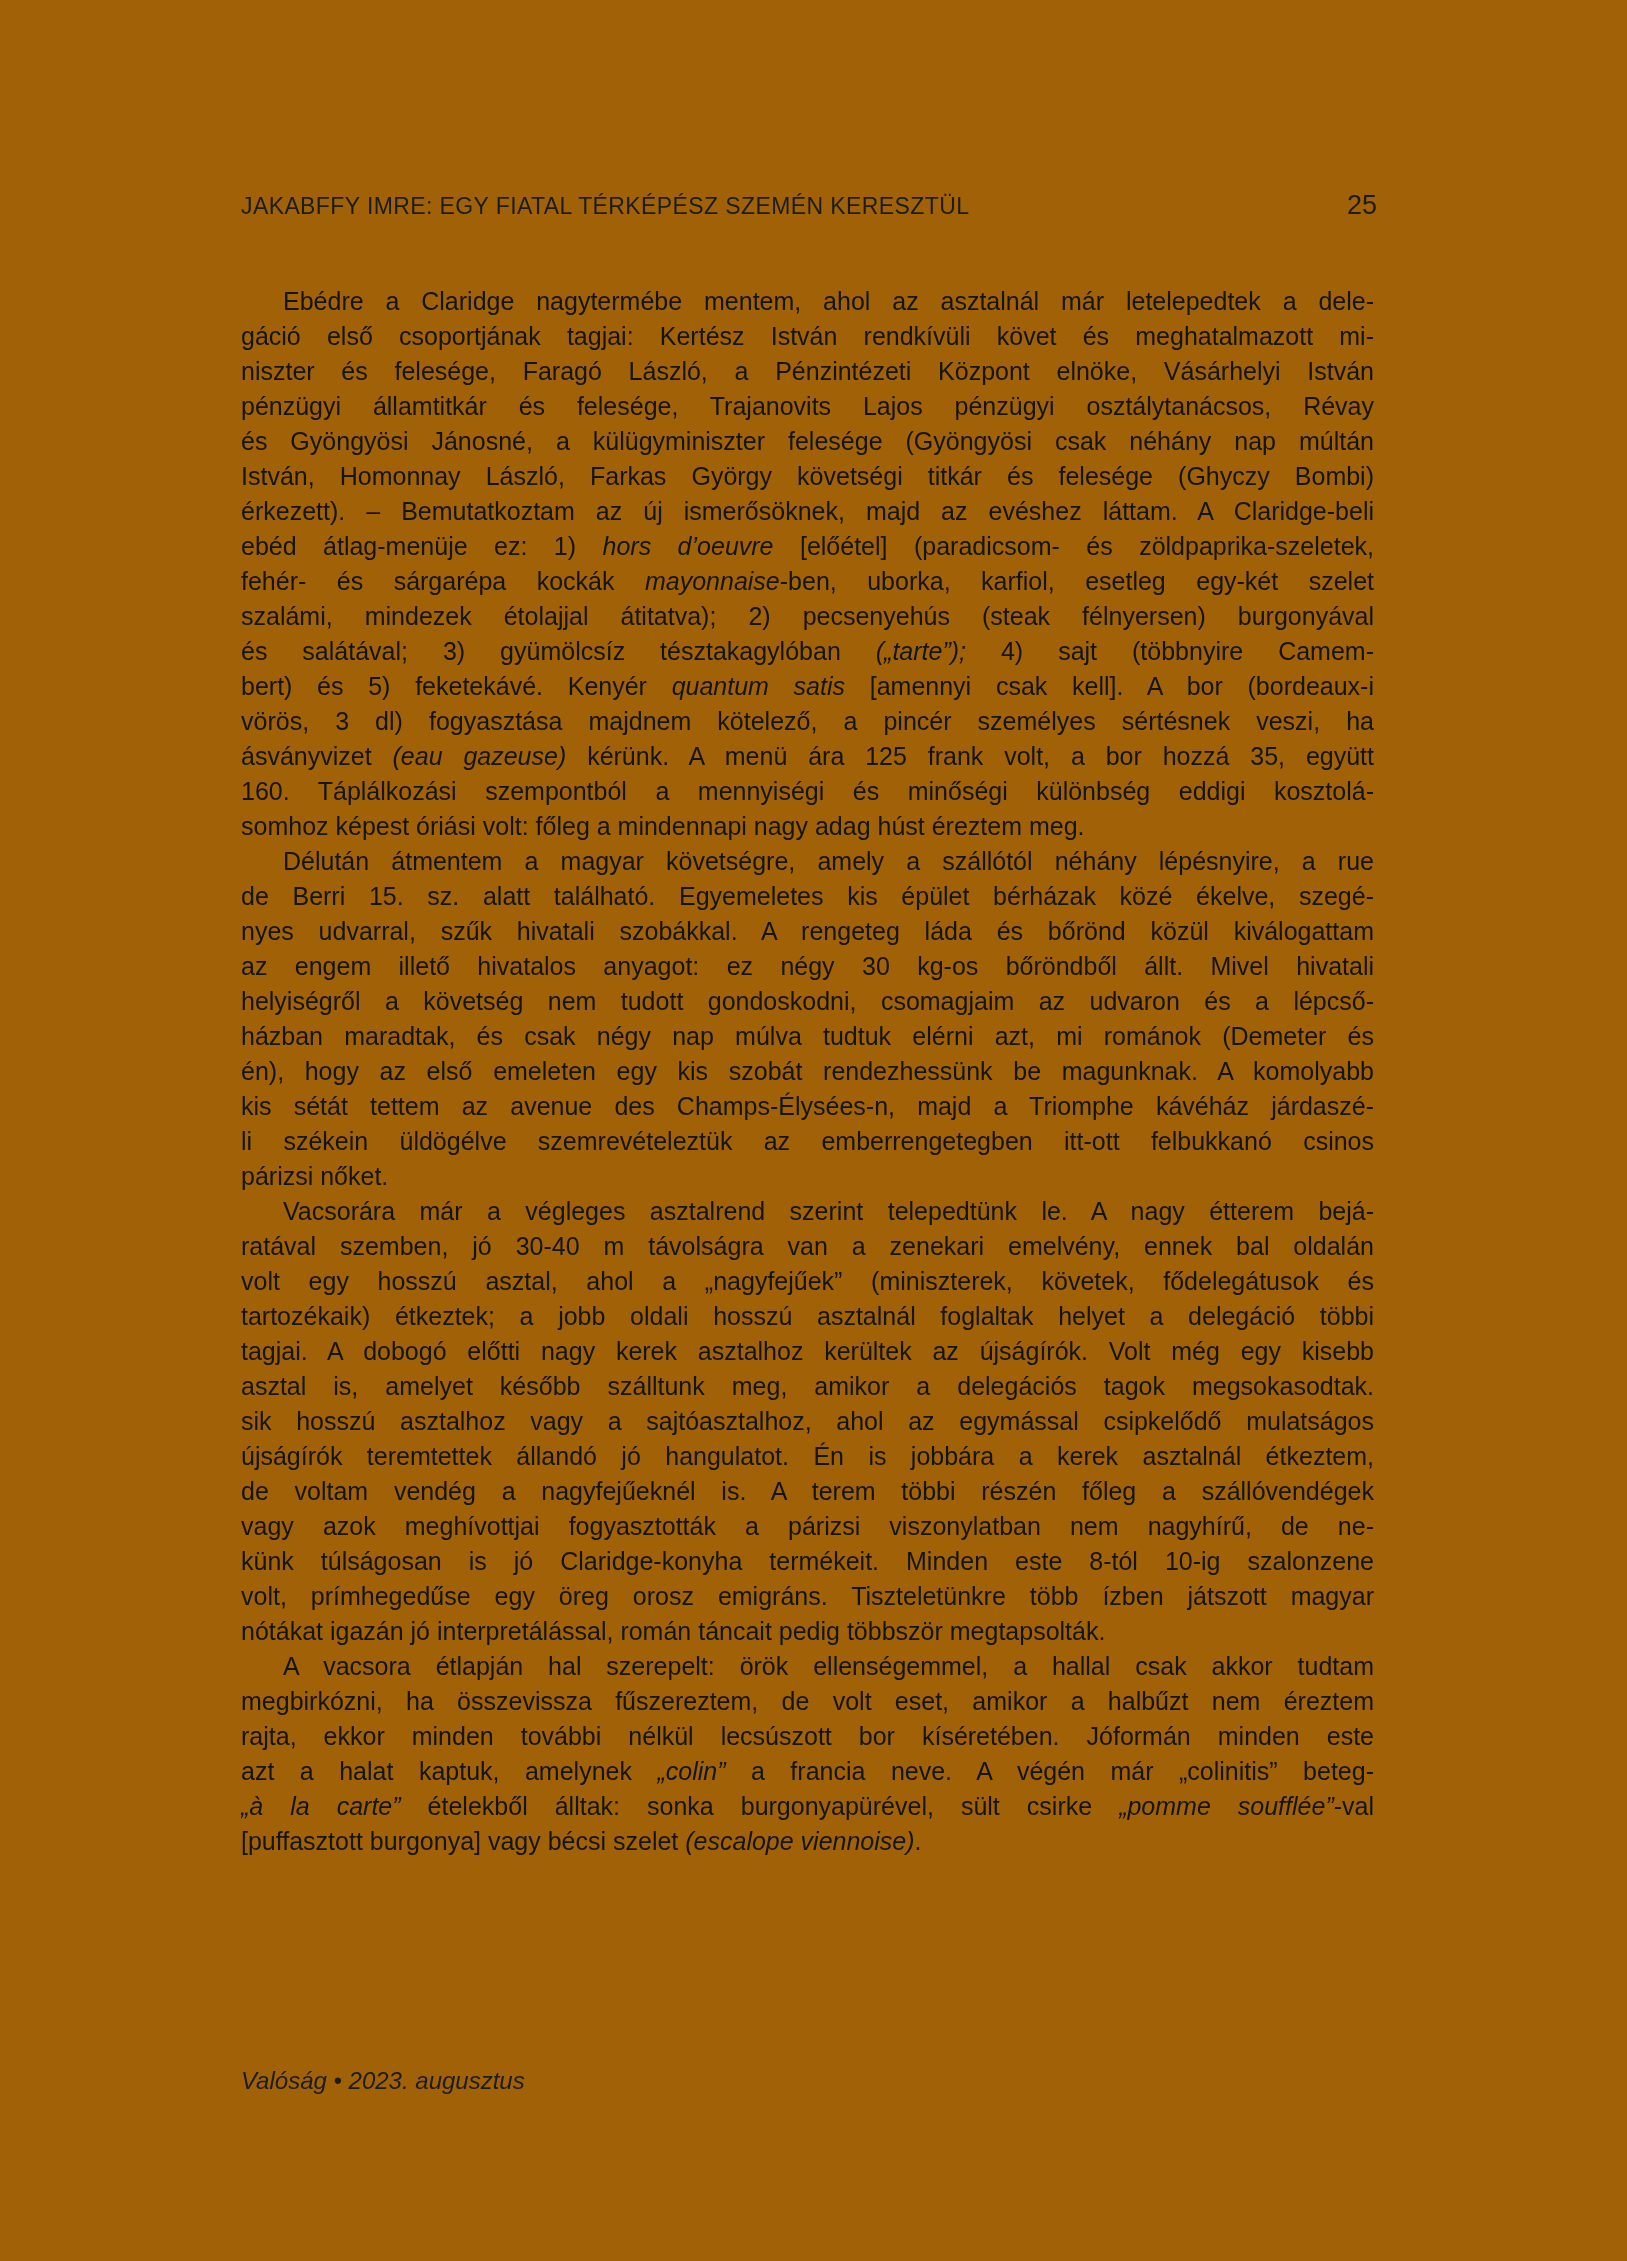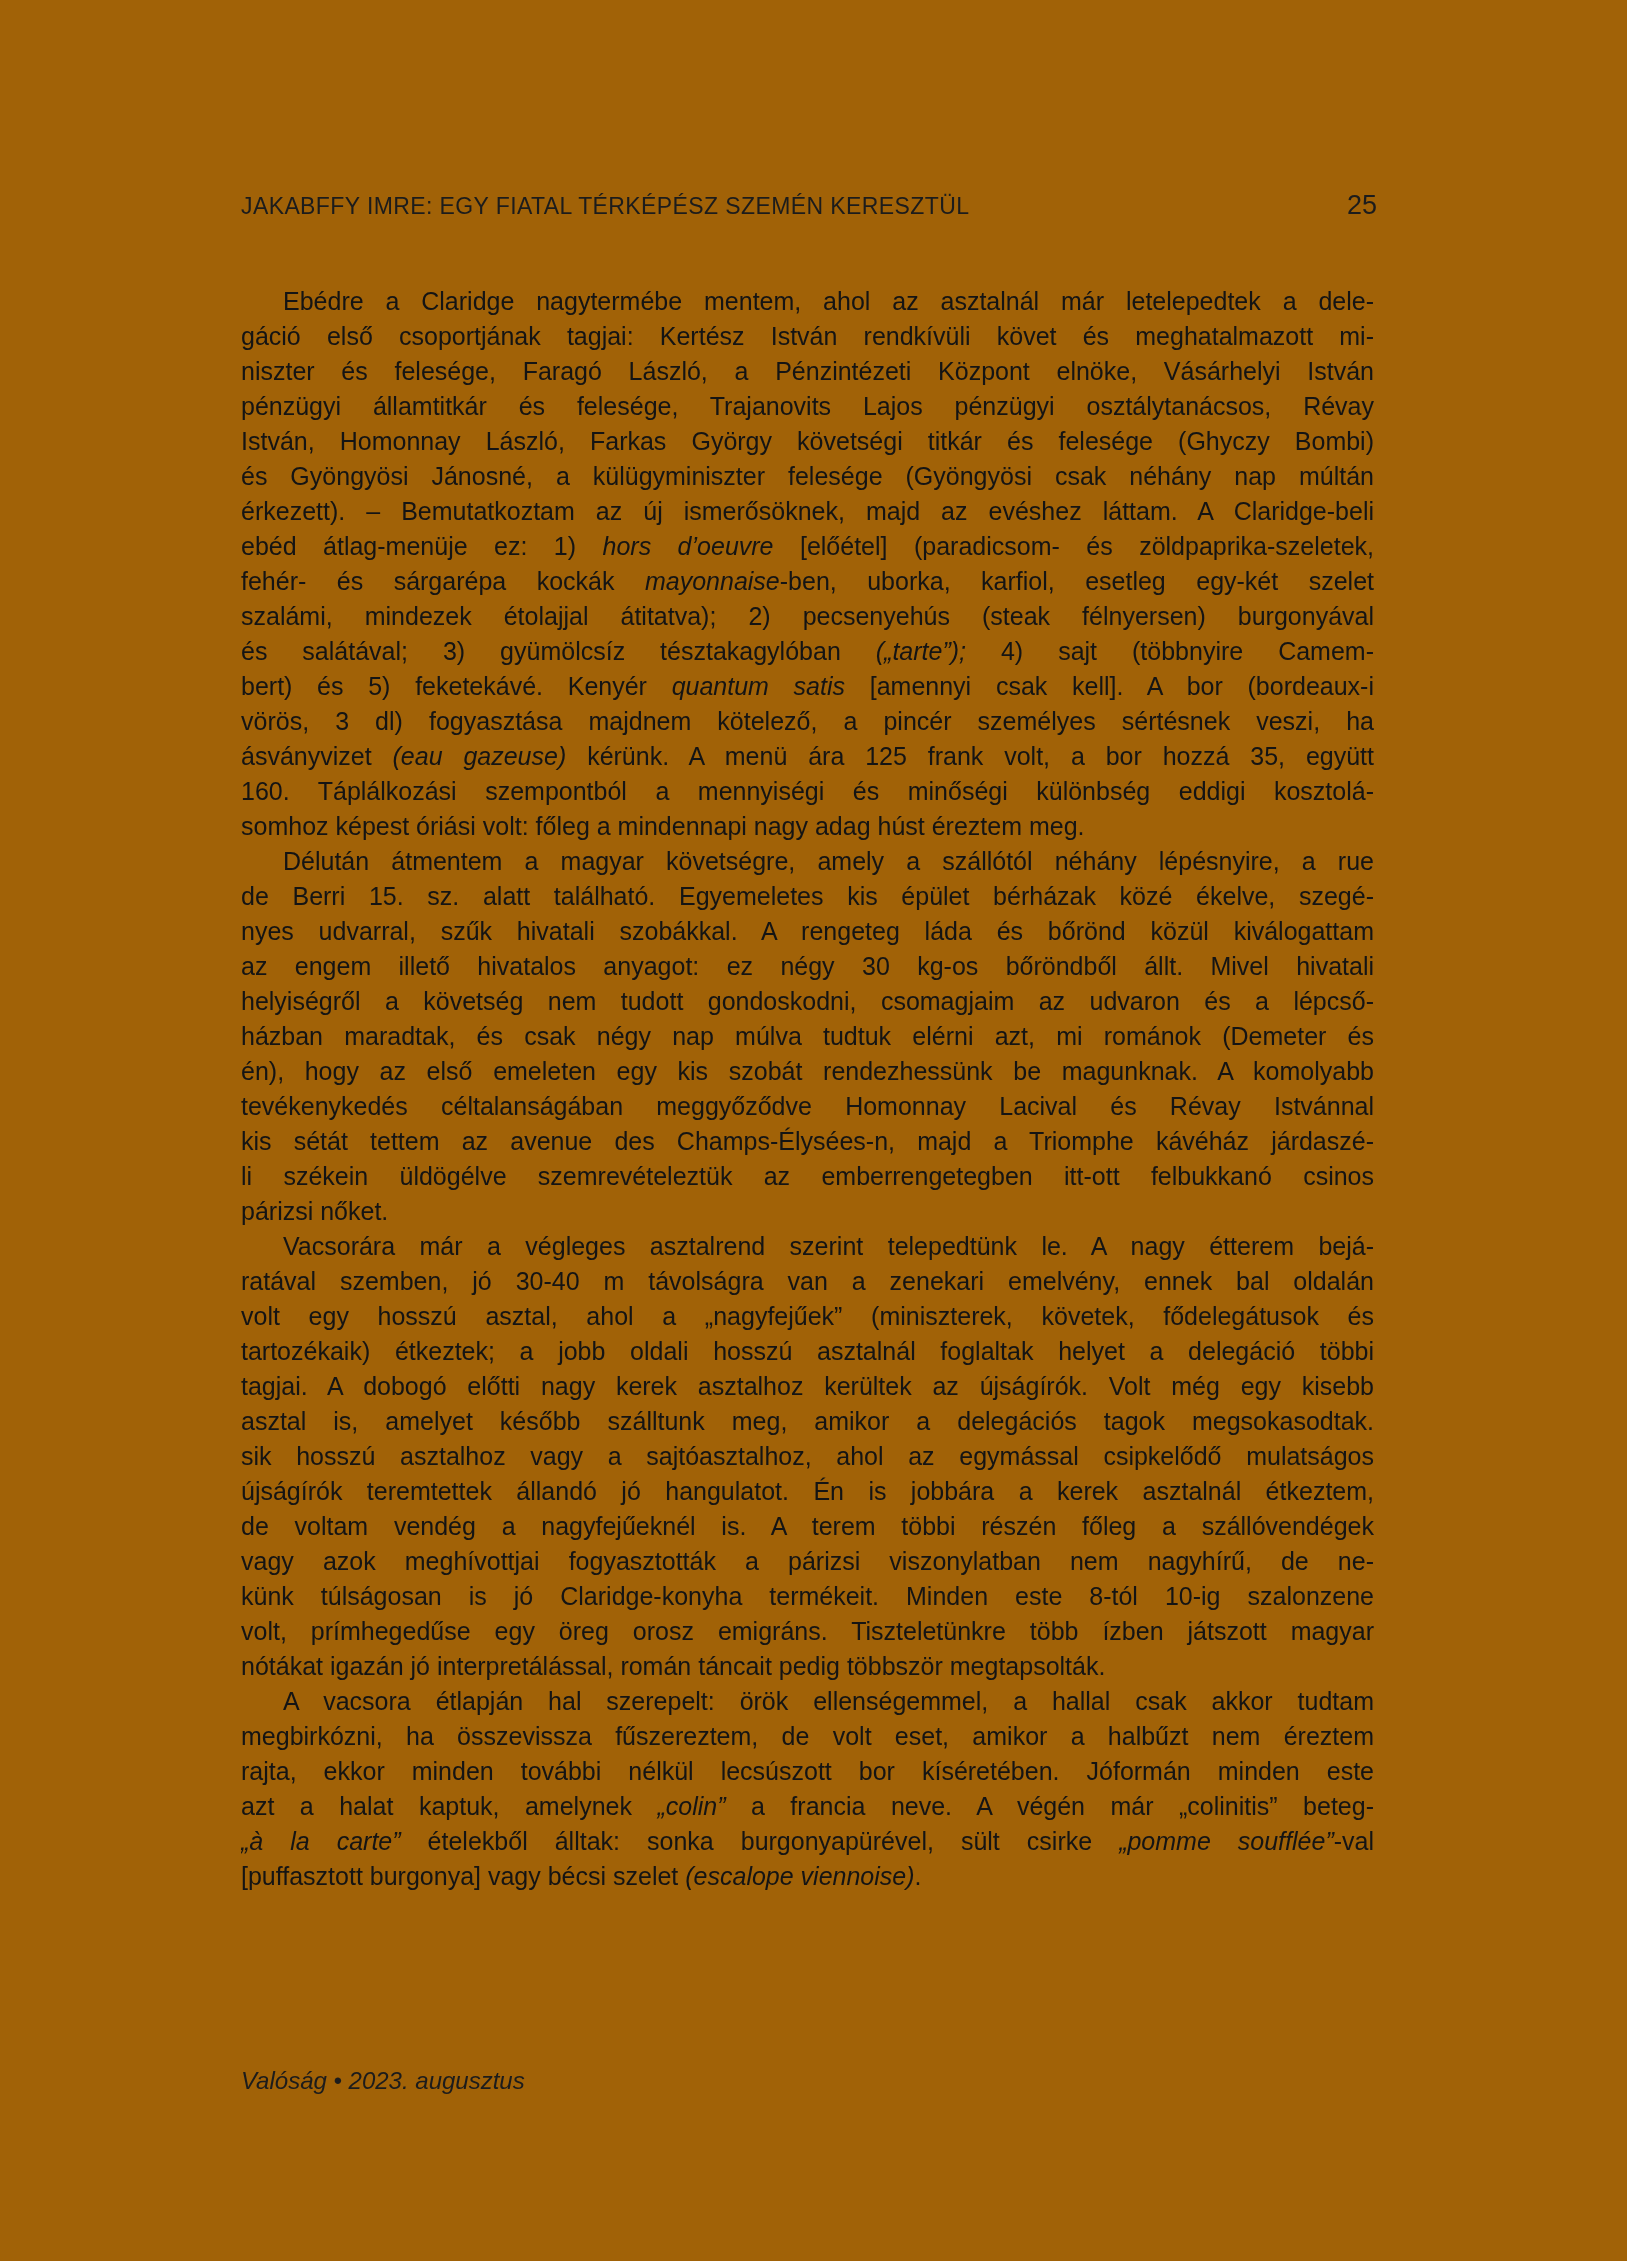--- a/index.html
+++ b/index.html
@@ -80,42 +80,41 @@
     <span class="title">JAKABFFY IMRE: EGY FIATAL TÉRKÉPÉSZ SZEMÉN KERESZTÜL</span>
     <span class="pagenum">25</span>
   </div>
 
   <div class="textblock">
       <div class="para">
         <div class="line first"><span>Ebédre a Claridge nagytermébe mentem, ahol az asztalnál már letelepedtek a dele-</span></div>
         <div class="line"><span>gáció első csoportjának tagjai: Kertész István rendkívüli követ és meghatalmazott mi-</span></div>
         <div class="line"><span>niszter és felesége, Faragó László, a Pénzintézeti Központ elnöke, Vásárhelyi István</span></div>
         <div class="line"><span>pénzügyi államtitkár és felesége, Trajanovits Lajos pénzügyi osztálytanácsos, Révay</span></div>
+        <div class="line"><span>és Gyöngyösi Jánosné, a külügyminiszter felesége (Gyöngyösi csak néhány nap múltán</span></div>
         <div class="line"><span>István, Homonnay László, Farkas György követségi titkár és felesége (Ghyczy Bombi)</span></div>
-        <div class="line"><span>és Gyöngyösi Jánosné, a külügyminiszter felesége (Gyöngyösi csak néhány nap múltán</span></div>
         <div class="line"><span>érkezett). – Bemutatkoztam az új ismerősöknek, majd az evéshez láttam. A Claridge-beli</span></div>
         <div class="line"><span>ebéd átlag-menüje ez: 1) </span><span class="it">hors d’oeuvre</span><span> [előétel] (paradicsom- és zöldpaprika-szeletek,</span></div>
         <div class="line"><span>fehér- és sárgarépa kockák </span><span class="it">mayonnaise</span><span>-ben, uborka, karfiol, esetleg egy-két szelet</span></div>
         <div class="line"><span>szalámi, mindezek étolajjal átitatva); 2) pecsenyehús (steak félnyersen) burgonyával</span></div>
         <div class="line"><span>és salátával; 3) gyümölcsíz tésztakagylóban </span><span class="it">(„tarte”);</span><span> 4) sajt (többnyire Camem-</span></div>
         <div class="line"><span>bert) és 5) feketekávé. Kenyér </span><span class="it">quantum satis</span><span> [amennyi csak kell]. A bor (bordeaux-i</span></div>
         <div class="line"><span>vörös, 3 dl) fogyasztása majdnem kötelező, a pincér személyes sértésnek veszi, ha</span></div>
         <div class="line"><span>ásványvizet </span><span class="it">(eau gazeuse)</span><span> kérünk. A menü ára 125 frank volt, a bor hozzá 35, együtt</span></div>
         <div class="line"><span>160. Táplálkozási szempontból a mennyiségi és minőségi különbség eddigi kosztolá-</span></div>
         <div class="line last"><span>somhoz képest óriási volt: főleg a mindennapi nagy adag húst éreztem meg.</span></div>
       </div>
       <div class="para">
         <div class="line first"><span>Délután átmentem a magyar követségre, amely a szállótól néhány lépésnyire, a rue</span></div>
         <div class="line"><span>de Berri 15. sz. alatt található. Egyemeletes kis épület bérházak közé ékelve, szegé-</span></div>
         <div class="line"><span>nyes udvarral, szűk hivatali szobákkal. A rengeteg láda és bőrönd közül kiválogattam</span></div>
         <div class="line"><span>az engem illető hivatalos anyagot: ez négy 30 kg-os bőröndből állt. Mivel hivatali</span></div>
         <div class="line"><span>helyiségről a követség nem tudott gondoskodni, csomagjaim az udvaron és a lépcső-</span></div>
         <div class="line"><span>házban maradtak, és csak négy nap múlva tudtuk elérni azt, mi románok (Demeter és</span></div>
         <div class="line"><span>én), hogy az első emeleten egy kis szobát rendezhessünk be magunknak. A komolyabb</span></div>
-        <div class="line"><span>tevékenykedés céltalanságában meggyőződve Homonnay Lacival és Révay Istvánnal</span></div>
         <div class="line"><span>kis sétát tettem az avenue des Champs-Élysées-n, majd a Triomphe kávéház járdaszé-</span></div>
         <div class="line"><span>li székein üldögélve szemrevételeztük az emberrengetegben itt-ott felbukkanó csinos</span></div>
         <div class="line last"><span>párizsi nőket.</span></div>
       </div>
       <div class="para">
         <div class="line first"><span>Vacsorára már a végleges asztalrend szerint telepedtünk le. A nagy étterem bejá-</span></div>
         <div class="line"><span>ratával szemben, jó 30-40 m távolságra van a zenekari emelvény, ennek bal oldalán</span></div>
         <div class="line"><span>volt egy hosszú asztal, ahol a „nagyfejűek” (miniszterek, követek, fődelegátusok és</span></div>
         <div class="line"><span>tartozékaik) étkeztek; a jobb oldali hosszú asztalnál foglaltak helyet a delegáció többi</span></div>
         <div class="line"><span>tagjai. A dobogó előtti nagy kerek asztalhoz kerültek az újságírók. Volt még egy kisebb</span></div>

